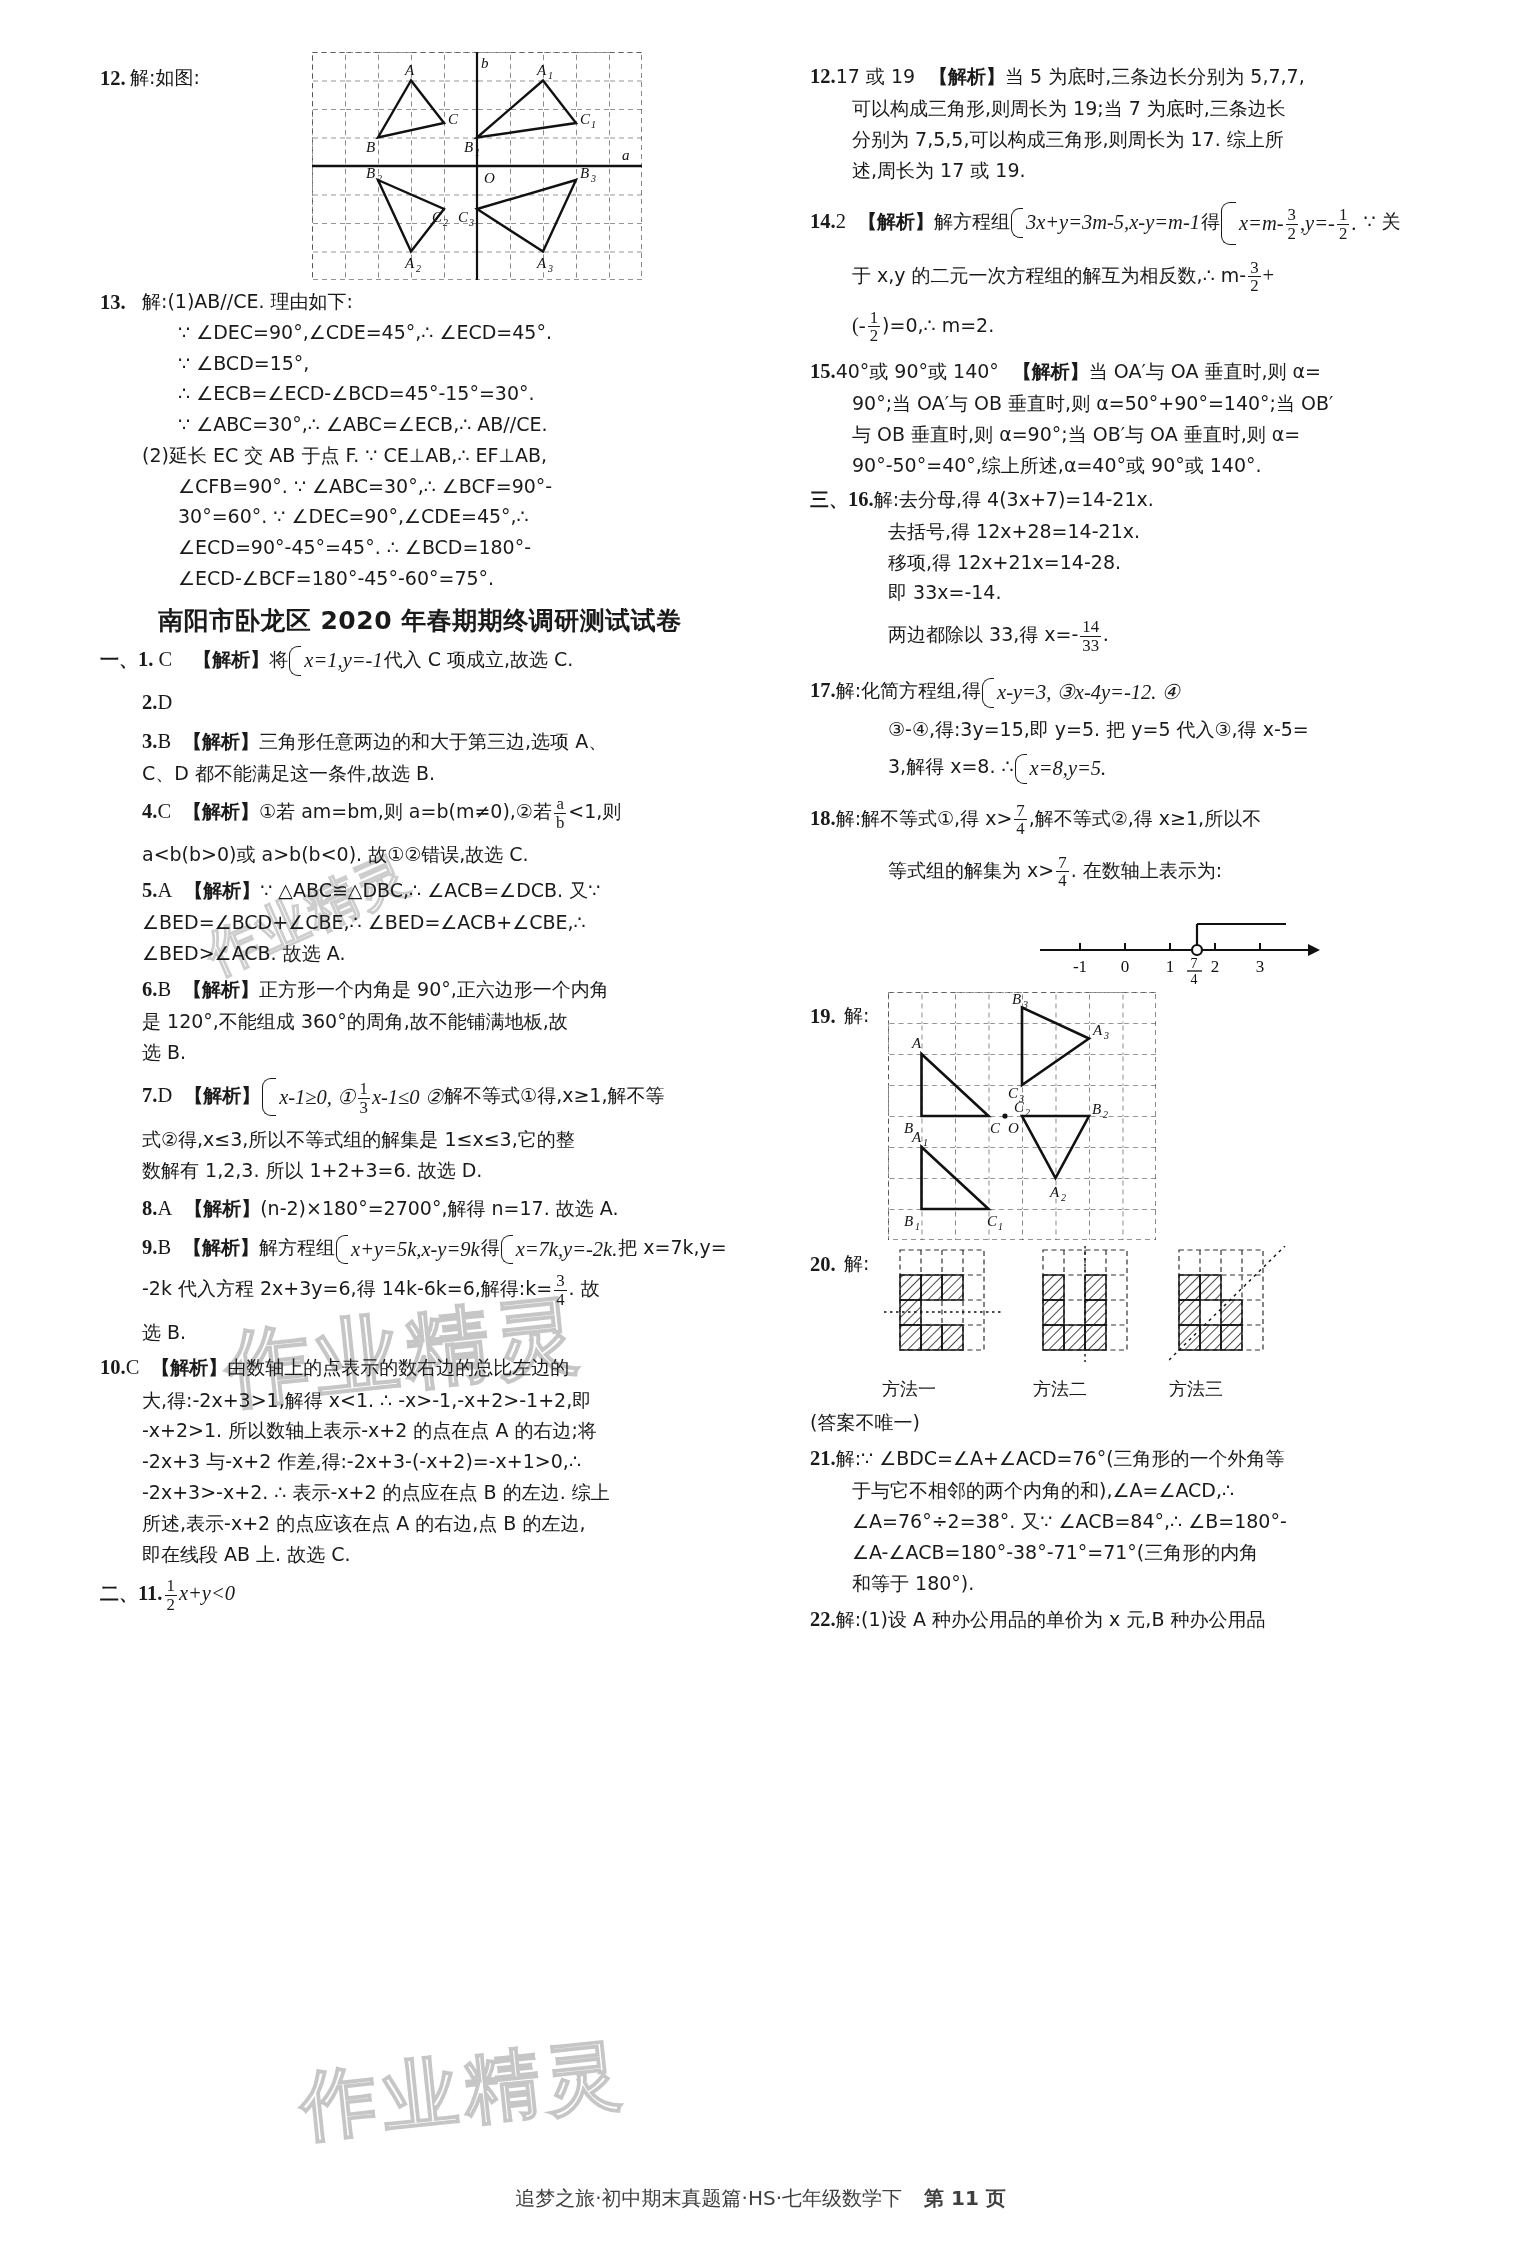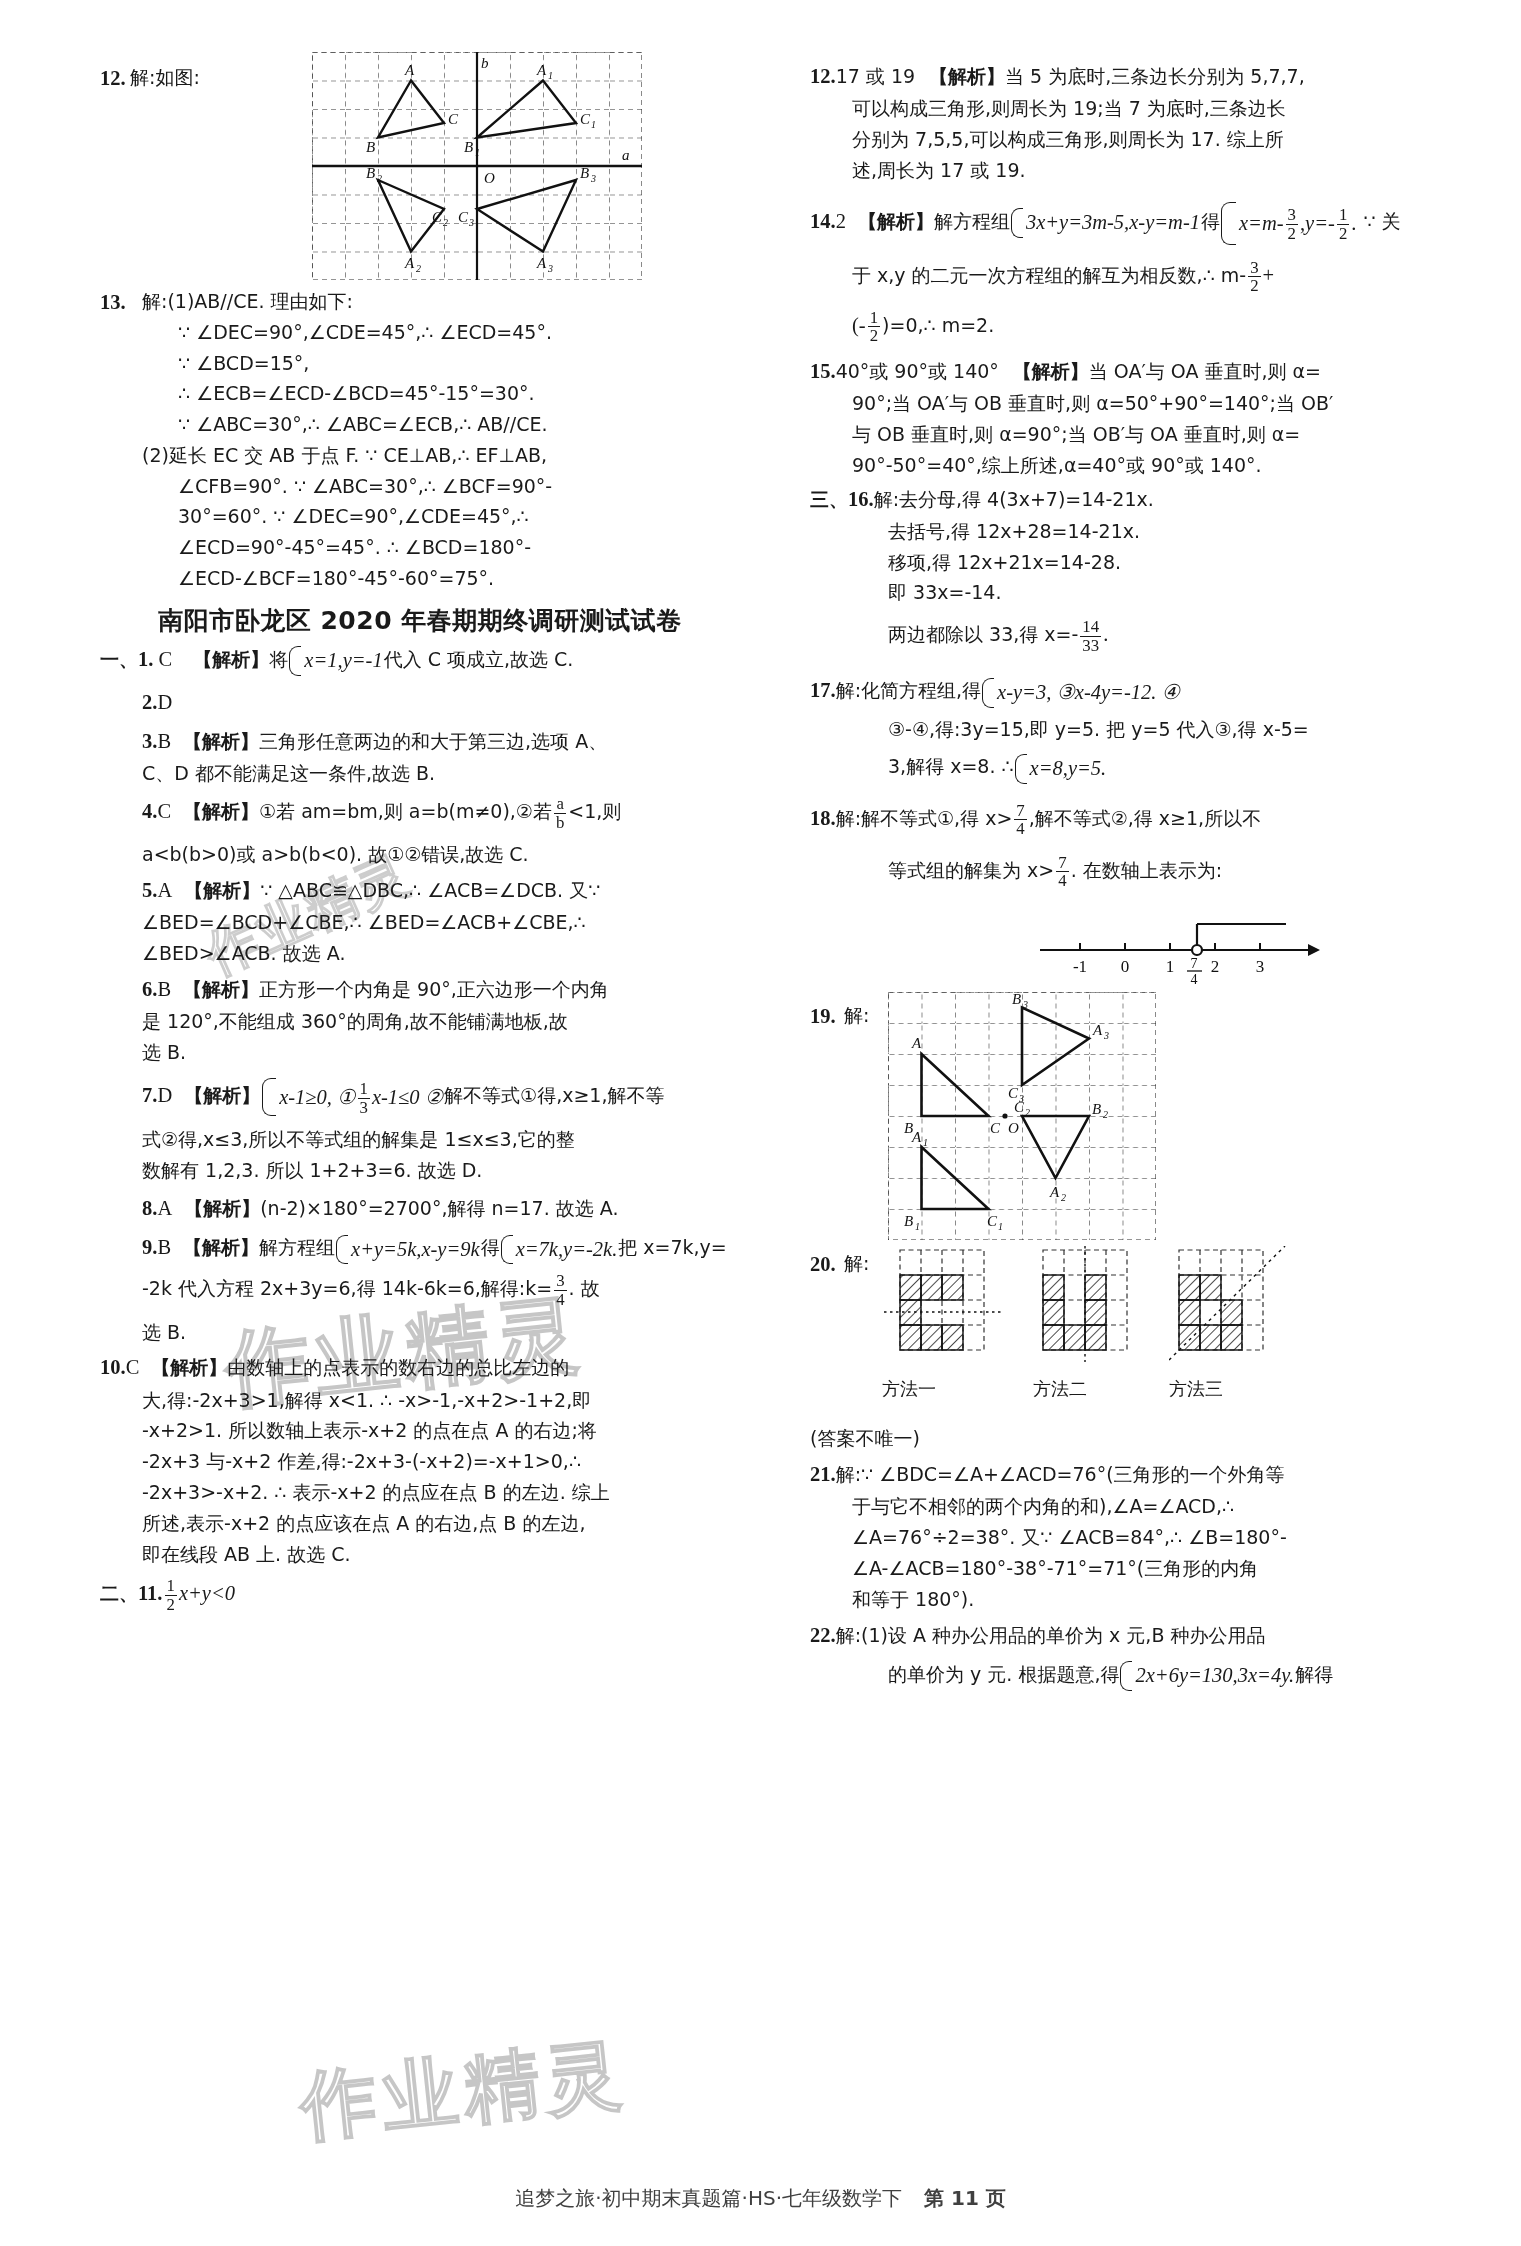--- a/index.html
+++ b/index.html
@@ -468,40 +468,33 @@
                 <rect x="52" y="54" width="21" height="25"></rect>
               <rect x="10" y="79" width="21" height="25"></rect>
                 <rect x="31" y="79" width="21" height="25"></rect>
                 <rect x="52" y="79" width="21" height="25"></rect>
             </g>
             <line x1="0" y1="114" x2="116" y2="0" stroke="#111" stroke-width="1.4" stroke-dasharray="3,4"></line>
           </svg>
           <div class="figlabel">方法三</div>
         </div>
       </div>
-      <div class="zh" style="margin-top:20px;">(答案不唯一)</div>
+      <div class="zh" style="margin-top:4px;">(答案不唯一)</div>
     </div>
 
     <div class="blk" style="margin-top:4px;">
       <span class="ln"><span class="num">21.</span><span class="zh">解:∵ ∠BDC=∠A+∠ACD=76°(三角形的一个外角等</span></span>
       <span class="ln zh ind1">于与它不相邻的两个内角的和),∠A=∠ACD,∴</span>
       <span class="ln zh ind1">∠A=76°÷2=38°. 又∵ ∠ACB=84°,∴ ∠B=180°-</span>
       <span class="ln zh ind1">∠A-∠ACB=180°-38°-71°=71°(三角形的内角</span>
       <span class="ln zh ind1">和等于 180°).</span>
     </div>
 
     <div class="blk" style="margin-top:4px;">
       <span class="ln"><span class="num">22.</span><span class="zh">解:(1)设 A 种办公用品的单价为 x 元,B 种办公用品</span></span>
-      <span class="ln ind2" style="margin-top:6px;"><span class="zh">的单价为 y 元. 根据题意,得</span><span class="sys">
-            <span class="brace"></span>
-            <span class="rows">
-              <span class="mi">2x+6y=130,</span>
-              <span class="mi">3x=4y.</span>
-            </span>
-          </span><span class="zh">解得</span></span>
     </div>
 
   </div>
 
   <div class="footer">
     <span>追梦之旅·初中期末真题篇·HS·七年级数学下</span><span class="pg">第 11 页</span>
   </div>
 
 </div>
 

